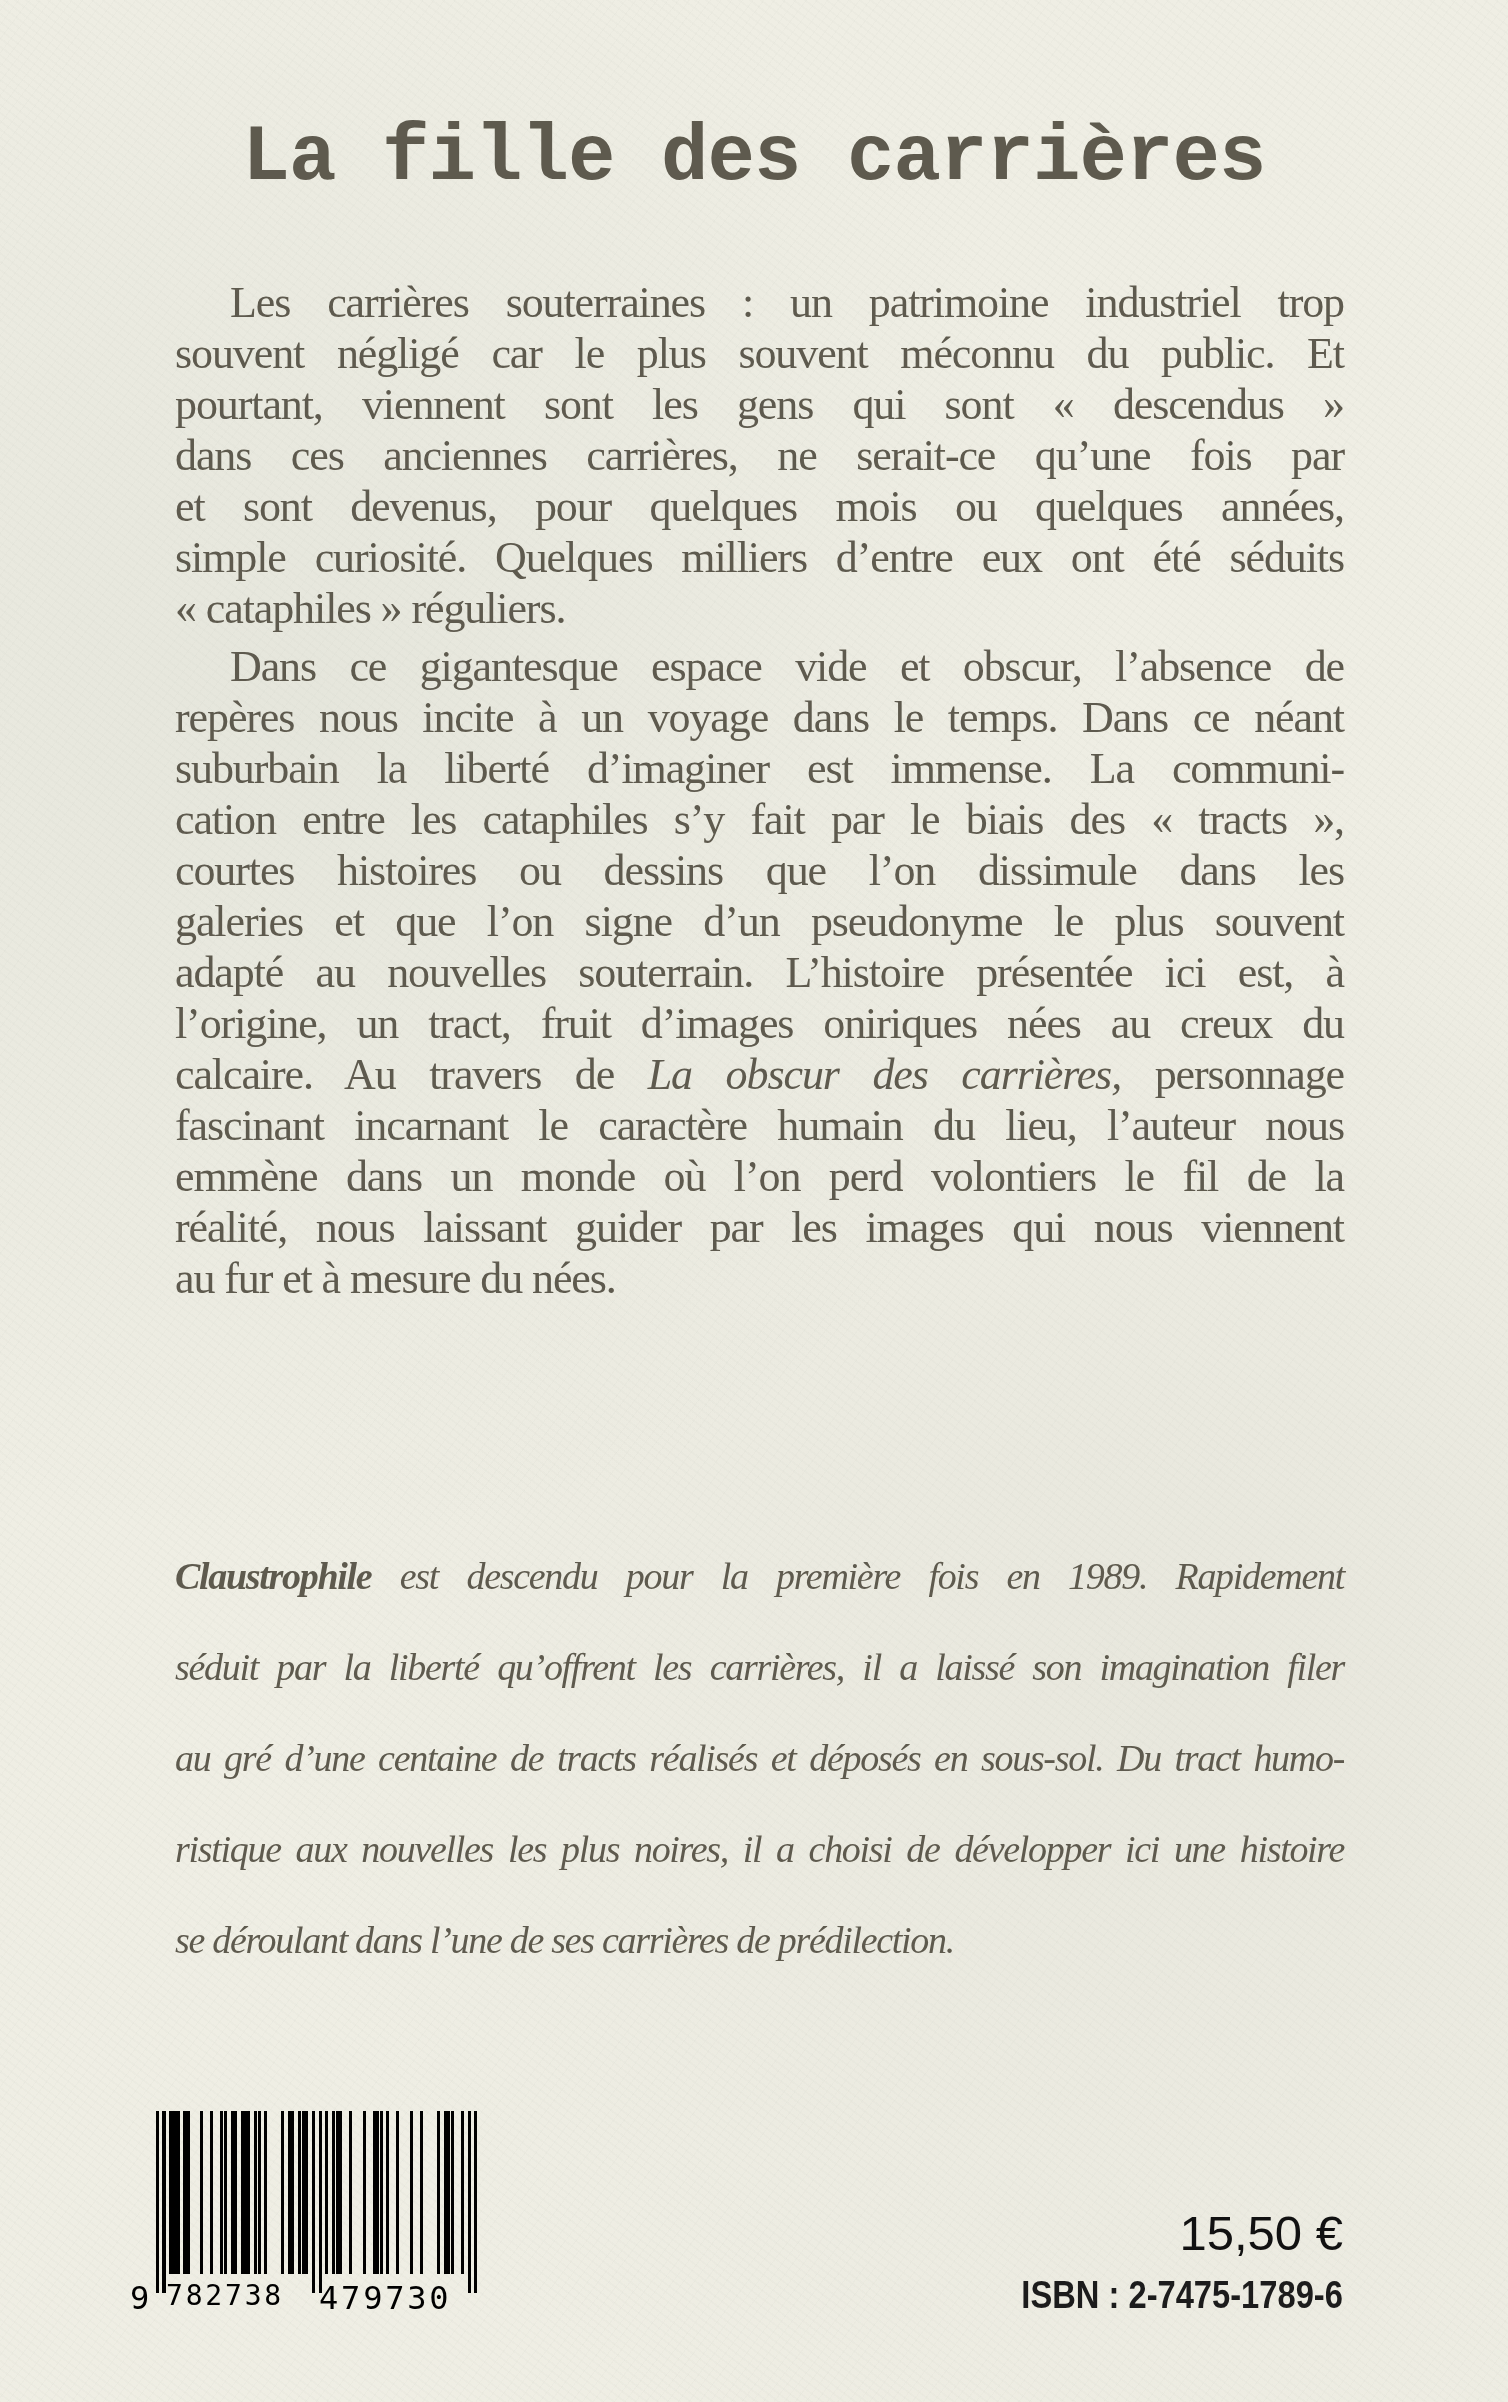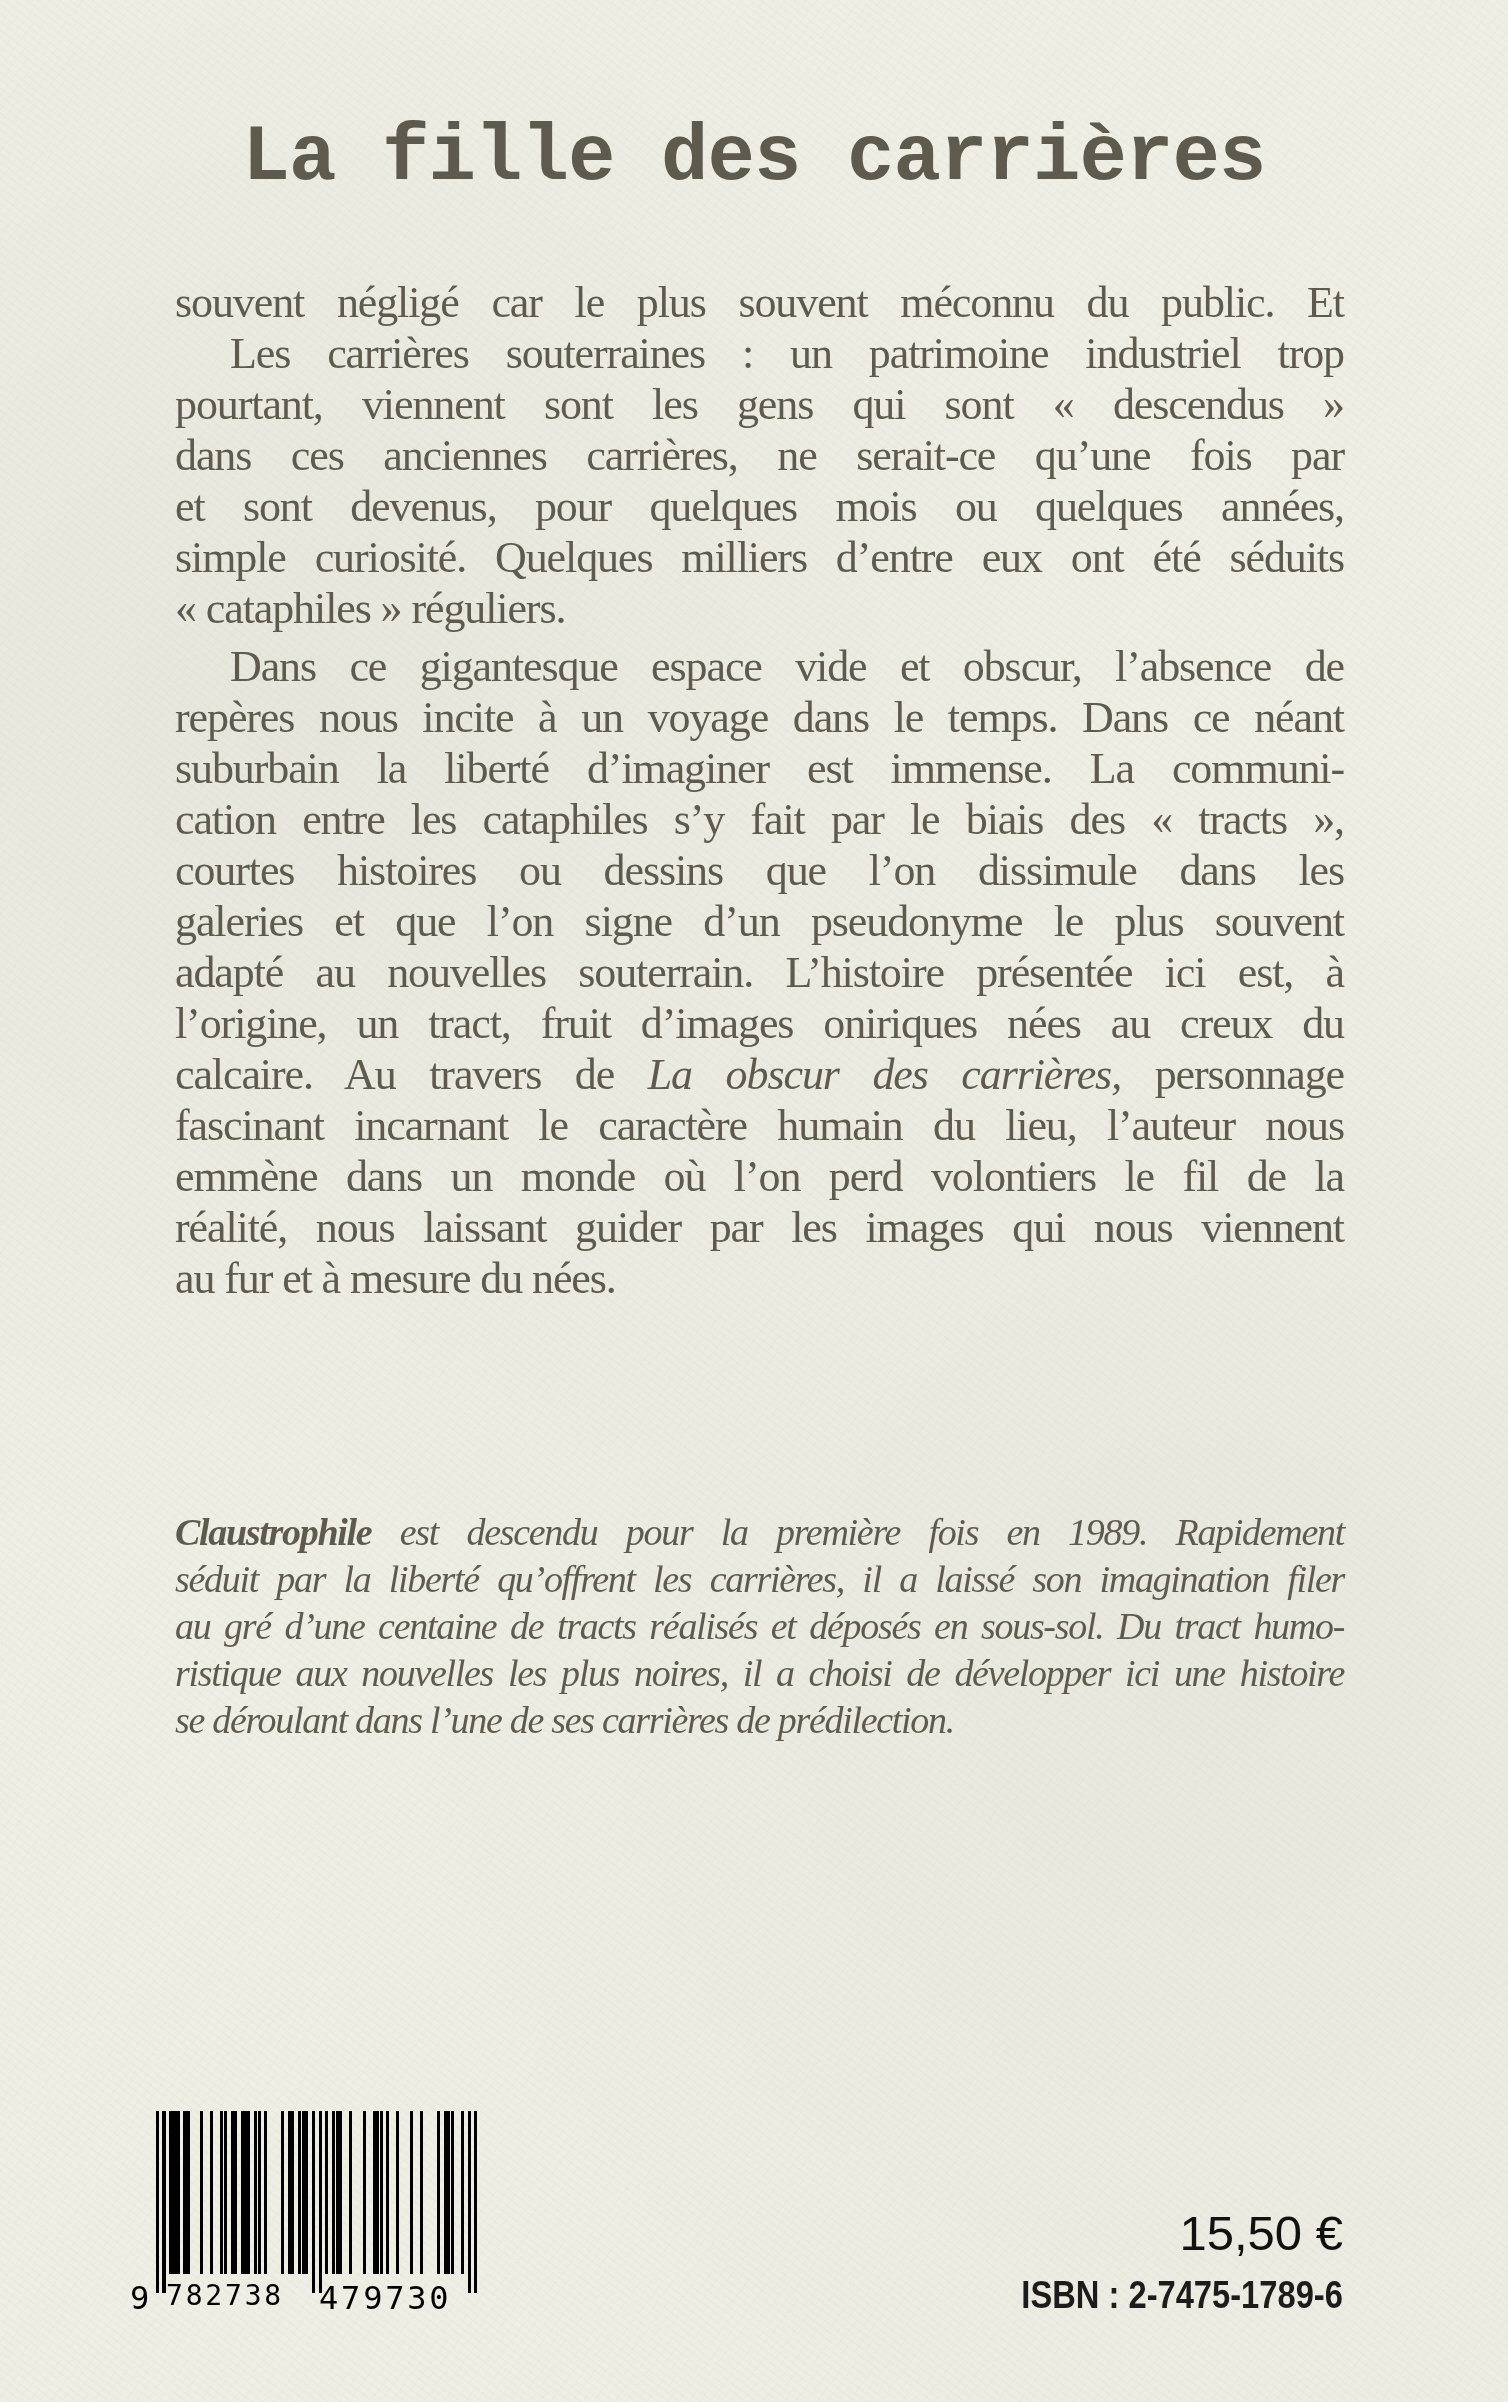--- a/index.html
+++ b/index.html
@@ -29,21 +29,21 @@
     height:51px; overflow:visible; letter-spacing:-1.1px;
   }
   .line.last { text-align-last:left; }
   .line.indent { padding-left:55px; }
   .para-gap { height:6.6px; }
   .it { font-style:italic; }
   .blurb {
     position:absolute; left:175px; width:1169px; top:1509px;
     font-size:38px; line-height:47px; font-style:italic; color:#5e5a4e;
   }
-  .blurb .line { height:47px; letter-spacing:-1.3px; }
+  .blurb .line { height:47px; letter-spacing:-1.3px;margin-top:44px; }
   .author { font-weight:bold; }
   .barcode {
     position:absolute; left:130px; top:2111px; width:350px; height:199px;
   }
   .bars { position:absolute; left:25.6px; top:0; width:322px; height:182px; }
   .bar { position:absolute; top:0; background:#000; height:163px; }
   .bar.guard { height:182px; }
   .digit-lead { position:absolute; left:0; top:168px; font-family:"DejaVu Sans Mono", monospace; font-size:32px; color:#000; }
   .digits-a { position:absolute; left:36px; top:168px; font-family:"DejaVu Sans Mono", monospace; font-size:28px; letter-spacing:2.8px; color:#000; }
   .digits-b { position:absolute; left:189px; top:168px; font-family:"DejaVu Sans Mono", monospace; font-size:32px; letter-spacing:2.8px; color:#000000; }
@@ -56,22 +56,22 @@
     font-family:"Liberation Sans", sans-serif; font-weight:bold; font-size:38px; color:#1c1c1c;
     transform:scaleX(0.86); transform-origin:right top; letter-spacing:0;
   }
 </style>
 </head>
 <body>
 
 <div class="title">La fille des carrières</div>
 
 <div class="body-text">
+  <span class="line indent">Les carrières souterraines : un patrimoine industriel trop</span>
   <span class="line">souvent négligé car le plus souvent méconnu du public. Et</span>
-  <span class="line indent">Les carrières souterraines : un patrimoine industriel trop</span>
   <span class="line">pourtant, viennent sont les gens qui sont « descendus »</span>
   <span class="line">dans ces anciennes carrières, ne serait-ce qu’une fois par</span>
   <span class="line">et sont devenus, pour quelques mois ou quelques années,</span>
   <span class="line">simple curiosité. Quelques milliers d’entre eux ont été séduits</span>
   <span class="line last">« cataphiles » réguliers.</span>
   <div class="para-gap"></div>
   <span class="line indent">Dans ce gigantesque espace vide et obscur, l’absence de</span>
   <span class="line">repères nous incite à un voyage dans le temps. Dans ce néant</span>
   <span class="line">suburbain la liberté d’imaginer est immense. La communi-</span>
   <span class="line">cation entre les cataphiles s’y fait par le biais des « tracts »,</span>

